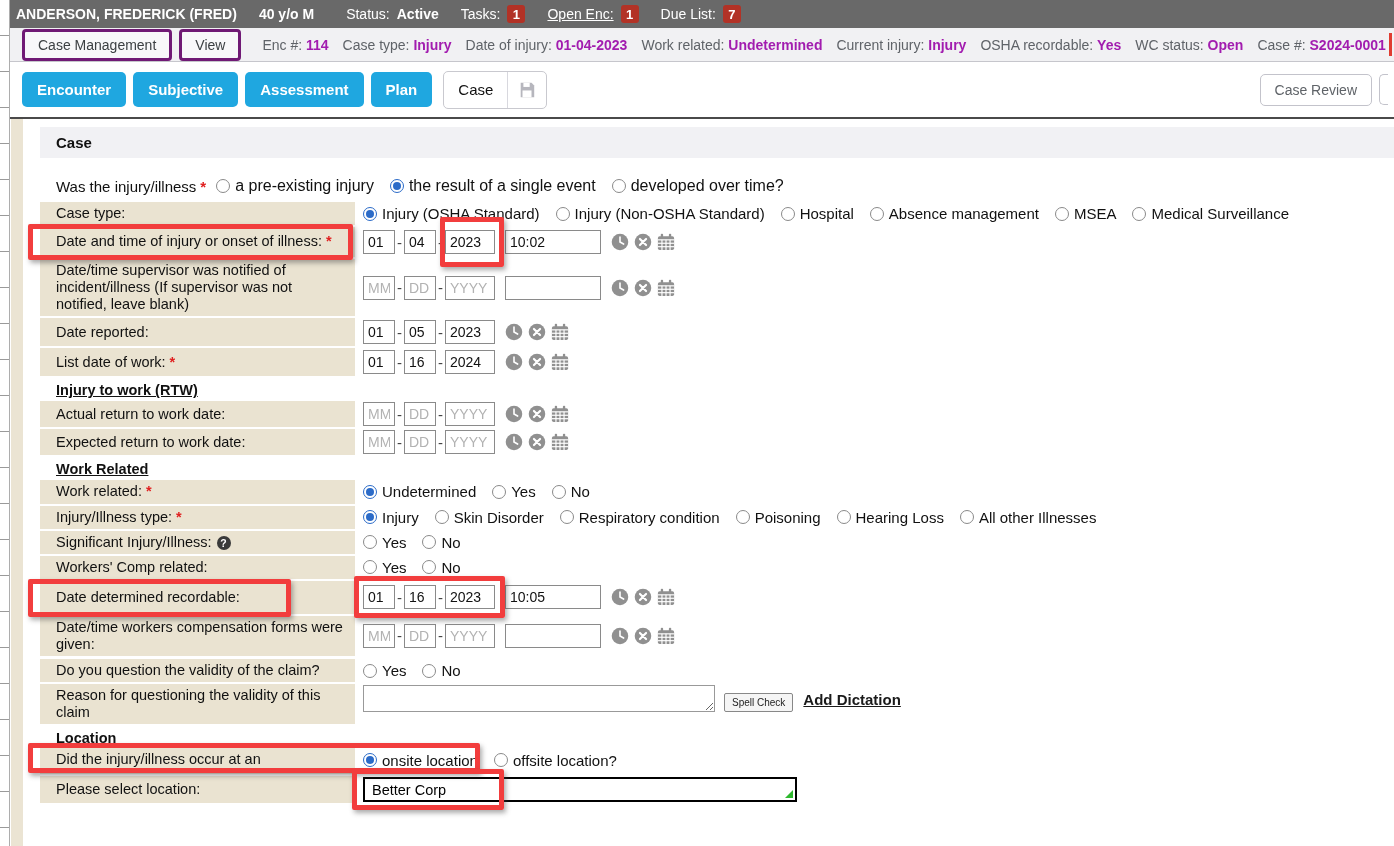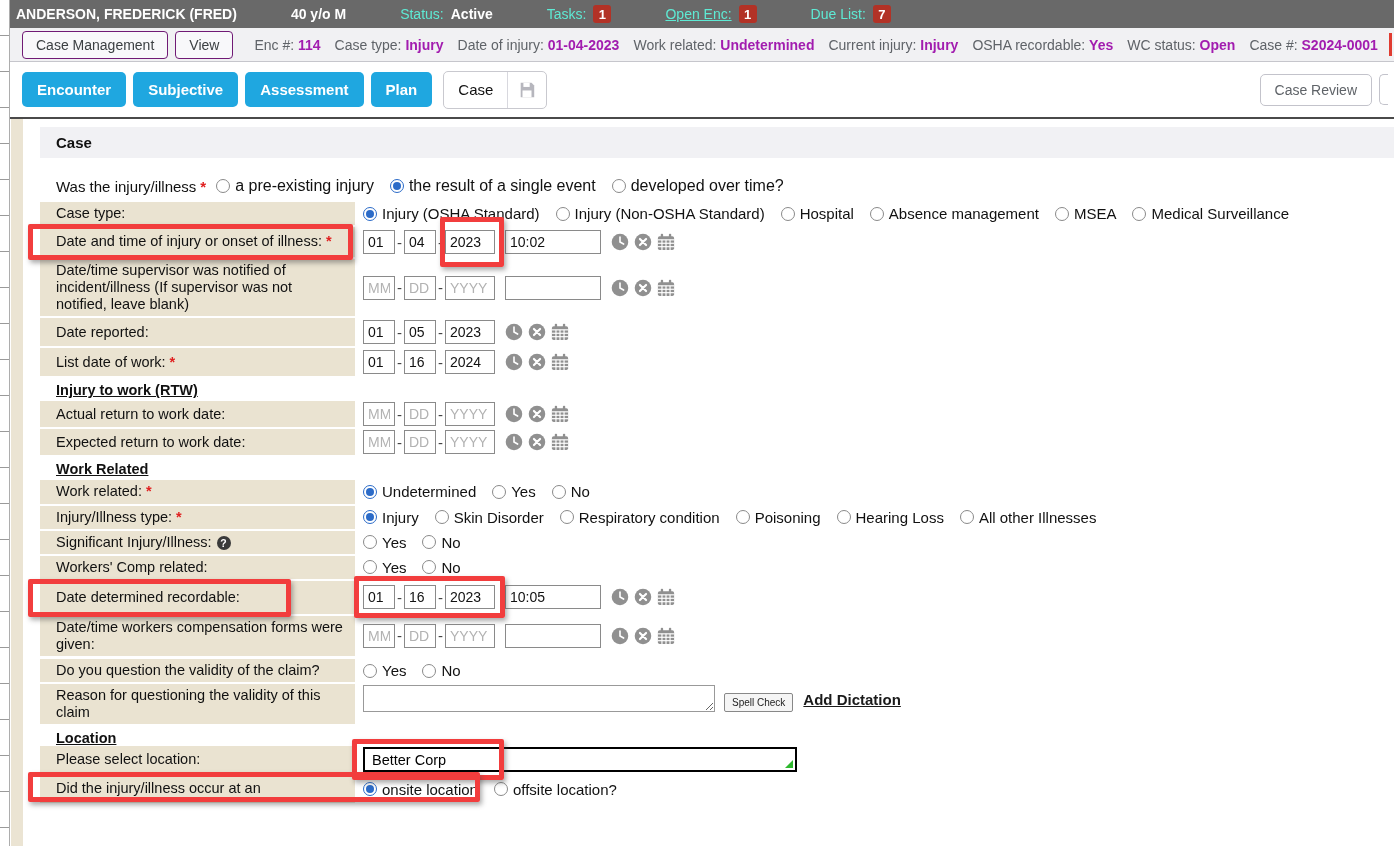--- a/index.html
+++ b/index.html
@@ -10,34 +10,34 @@
   }
 
   
   .left-gutter { position:absolute; left:0; top:0; width:10px; height:846px;
     border-right:1px solid #adadad; background:
     repeating-linear-gradient(to bottom, #fff 0 35px, #9a9a9a 35px 36px); }
   .beige-strip { position:absolute; left:11px; top:119px; width:12px; bottom:0; background:#ebe4d3; }
 
   
   .patient-bar { position:absolute; left:10px; top:0; right:0; height:28px; background:#696969;
-    color:#fff; display:flex; align-items:center; padding-left:6px; font-size:14px;gap:32px; }
+    color:#fff; display:flex; align-items:center; padding-left:6px; font-size:14px; }
   .pb-name { font-weight:bold; margin-right:22px; }
-  .pb-age { font-weight:bold; margin-right:22px; }
+  .pb-age { font-weight:bold; margin-right:32px; }
   .pb-group { display:inline-flex; align-items:center; margin-right:22px; }
-  .pb-lab { color:#5eead4; margin-right:7px; }
+  .pb-lab { color:#ffffff; margin-right:7px; }
   .pb-underline { text-decoration:underline; }
   .pb-val { font-weight:bold; }
   .badge { display:inline-flex; align-items:center; justify-content:center; min-width:18px; height:18px;
     background:#b23226; color:#fff; font-weight:bold; font-size:13px; border-radius:3px; padding:0 4px; }
 
   
   .case-bar { position:absolute; left:10px; top:28px; right:0; height:34px; background:#f1f1f3;
     border-bottom:1px solid #c6c6cc; display:flex; align-items:center; padding-left:12px; font-size:14px; }
-  .pill { background:#f8f8fa; border:1px solid #701a75; border-radius:4px; color:#3c4043;
+  .pill { background:#f8f8fa; border:3px solid #701a75; border-radius:4px; color:#3c4043;
     font-size:14px; padding:5px 13px; margin-right:7px; font-family:inherit; cursor:pointer; }
   .cb-item { margin-left:14px; white-space:nowrap; }
   .cb-lab { color:#5f6368; }
   .cb-val { color:#a21caf; font-weight:bold; }
   .red-divider { position:absolute; right:2px; top:5px; width:3px; height:23px; background:#e03c31; }
 
   
   .tab-row { position:absolute; left:10px; top:62px; right:0; height:57px; background:#fff;
     border-bottom:2px solid #4a4a4a; display:flex; align-items:center; padding:0 6px 0 12px; }
   .tab-blue { background:#1fa7e0; color:#fff; font-weight:bold; font-size:15px; border:none;
@@ -529,38 +529,38 @@
     <div class="lab"><span>Reason for questioning the validity of this claim</span></div>
     <div class="fld top">
       <textarea class="reason-ta" style=""></textarea>
       <button class="spell-btn">Spell Check</button>
       <span class="dict-link">Add Dictation</span>
     </div>
   </div>
 
   <div class="sec" style="min-height:15px; padding-bottom:0;">Location</div>
 
+  <div class="row" style="min-height:28px">
+    <i class="anno anno-e"></i>
+    <div class="lab" style="padding-top:5px"><span>Did the injury/illness occur at an</span></div>
+    <div class="fld">
+      <span class="opt">
+          <span class="radio on"></span>
+          <span>onsite location</span>
+        </span>
+      <span class="opt">
+          <span class="radio"></span>
+          <span>offsite location?</span>
+        </span>
+    </div>
+  </div>
+
   <div class="row" style="min-height:27px">
     <div class="lab" style="padding-top:5px"><span>Please select location:</span></div>
     <div class="fld">
       <span class="rel green-corner">
         <input class="blackin" value="Better Corp" style="">
         <i class="anno anno-f"></i>
       </span>
     </div>
   </div>
 
-  <div class="row" style="min-height:28px">
-    <i class="anno anno-e"></i>
-    <div class="lab" style="padding-top:5px"><span>Did the injury/illness occur at an</span></div>
-    <div class="fld">
-      <span class="opt">
-          <span class="radio on"></span>
-          <span>onsite location</span>
-        </span>
-      <span class="opt">
-          <span class="radio"></span>
-          <span>offsite location?</span>
-        </span>
-    </div>
-  </div>
-
 </div>
 
 </body></html>

